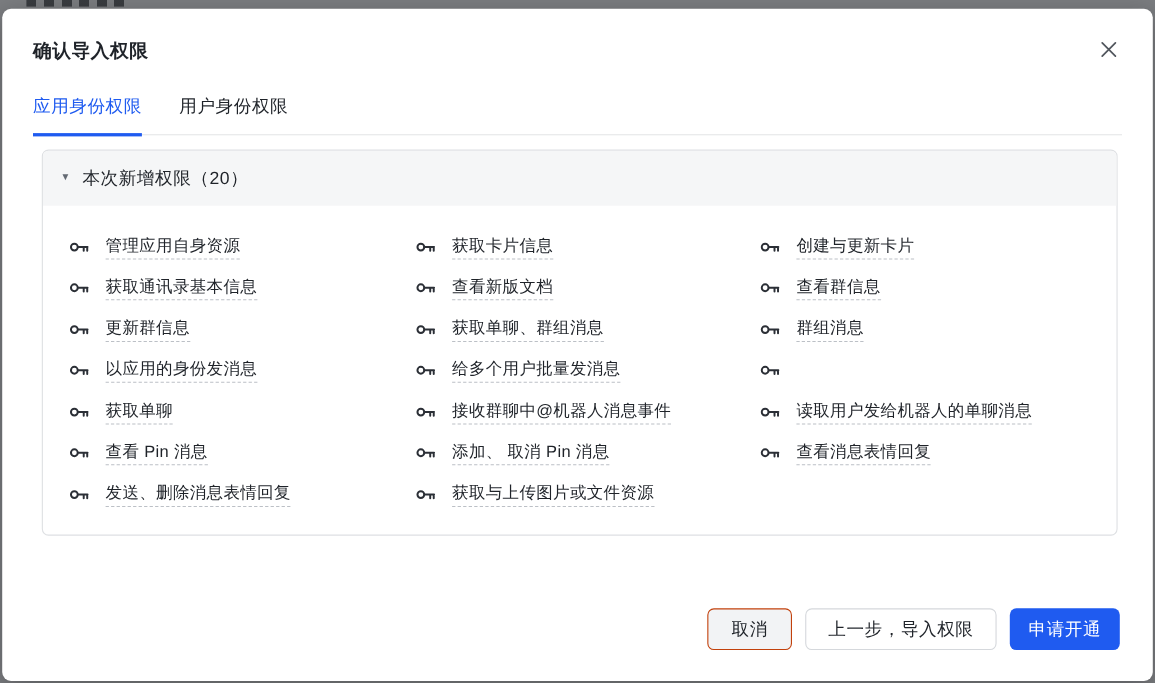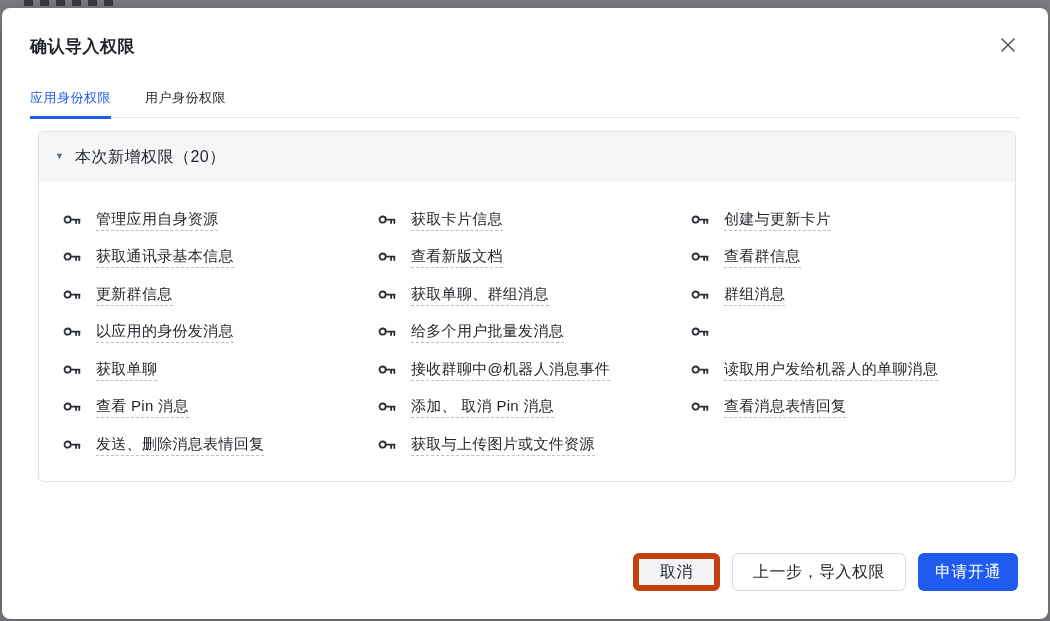--- a/index.html
+++ b/index.html
@@ -35,21 +35,21 @@
   .dialog-title{font-size:17px;font-weight:600;line-height:22px;letter-spacing:.5px;}
   .close-btn{
     width:24px;height:24px;border:none;background:transparent;cursor:pointer;
     display:flex;align-items:center;justify-content:center;padding:0;margin-top:-2px;
   }
   .tabs{
     display:flex;gap:34px;margin-top:32px;
     border-bottom:1px solid var(--divider);
   }
   .tab{
-    font-size:13px;line-height:16px;padding-bottom:10px;cursor:pointer;
+    font-size:16px;line-height:16px;padding-bottom:15px;cursor:pointer;
     border-bottom:3px solid transparent;margin-bottom:-2px;letter-spacing:.5px;
   }
   .tab.active{color:var(--accent);border-bottom-color:var(--accent);}
   .panel{
     margin:13px 4px 0 8px;width:978px;height:351px;
     border:1px solid var(--border);border-radius:6px;background:#fff;overflow:hidden;
   }
   .panel-header{
     height:50px;background:var(--header-bg);
     display:flex;align-items:center;gap:11px;padding:0 16px;cursor:pointer;
@@ -68,21 +68,21 @@
     border-bottom:1px dashed var(--dash);padding-bottom:2px;cursor:pointer;
   }
   .footer{
     position:absolute;right:30px;bottom:28px;
     display:flex;gap:12px;align-items:center;
   }
   .btn{
     height:38px;border-radius:6px;font-size:16px;letter-spacing:.5px;
     font-family:inherit;color:var(--text);cursor:pointer;
   }
-  .btn-cancel{background:#f2f3f5;border:6px solid #c2410c;padding:0 21px;}
+  .btn-cancel{background:#f2f3f5;border:1px solid #c2410c;padding:0 21px;}
   .btn-back{background:#fff;border:1px solid #d5d8dc;padding:0 20px;text-align:right;}
   .btn-primary{background:var(--accent);border:none;color:#fff;padding:0 17px;}
 </style>
 </head>
 <body>
 
 <div class="bg-fragment"></div>
 
 <div class="dialog">
 

